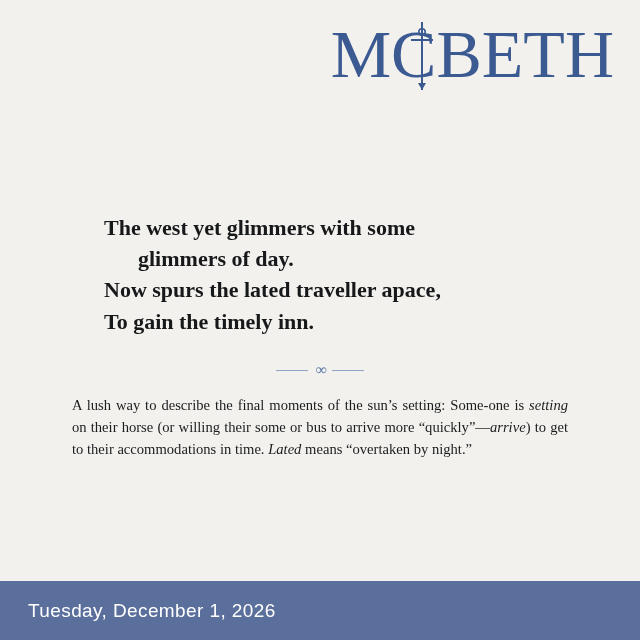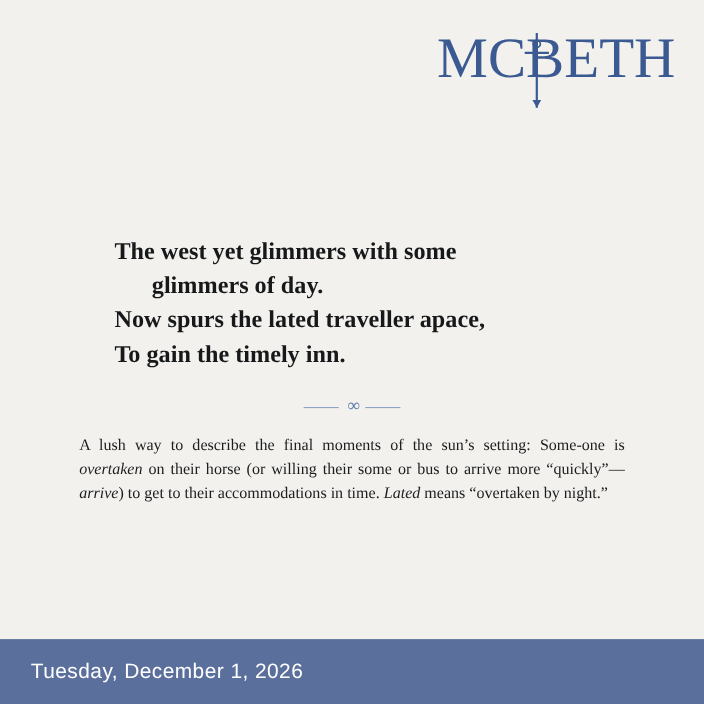--- a/index.html
+++ b/index.html
@@ -29,21 +29,21 @@
     height: 80px;
     display: flex;
     align-items: center;
     justify-content: flex-end;
   }
   .logo {
     position: relative;
     display: inline-block;
     color: #3b5a92;
     font-family: "Liberation Serif", serif;
-    font-size: 52px;
+    font-size: 68px;
     letter-spacing: 0.5px;
     line-height: 1;
     white-space: nowrap;
   }
   .logo .mc { letter-spacing: 0px; }
   .logo .beth { letter-spacing: 0px; }
   .dagger {
     position: absolute;
     left: 74px;
     top: -8px;
@@ -147,19 +147,19 @@
     <div class="line">Now spurs the lated traveller apace,</div>
     <div class="line">To gain the timely inn.</div>
   </div>
 
   <div class="divider">
     <span class="rule"></span>
     <span class="orn">∞</span>
     <span class="rule"></span>
   </div>
 
-  <div class="commentary"><span>A lush way to describe the final moments of the sun’s setting: Some-one is </span><i>overtaken</i><span> on their horse (or willing their some or bus to arrive more “quickly”—</span><i>arrive</i><span>) to get to their accommodations in time. </span><i>Lated</i><span> means “overtaken by night.”</span></div>
+  <div class="commentary"><span>A lush way to describe the final moments of the sun’s setting: Some-one is </span><i>setting</i><span> on their horse (or willing their some or bus to arrive more “quickly”—</span><i>arrive</i><span>) to get to their accommodations in time. </span><i>Lated</i><span> means “overtaken by night.”</span></div>
 
   <div class="footer">
     <div class="footer-date">Tuesday, December 1, 2026</div>
   </div>
 
 </div>
 
 </body></html>

